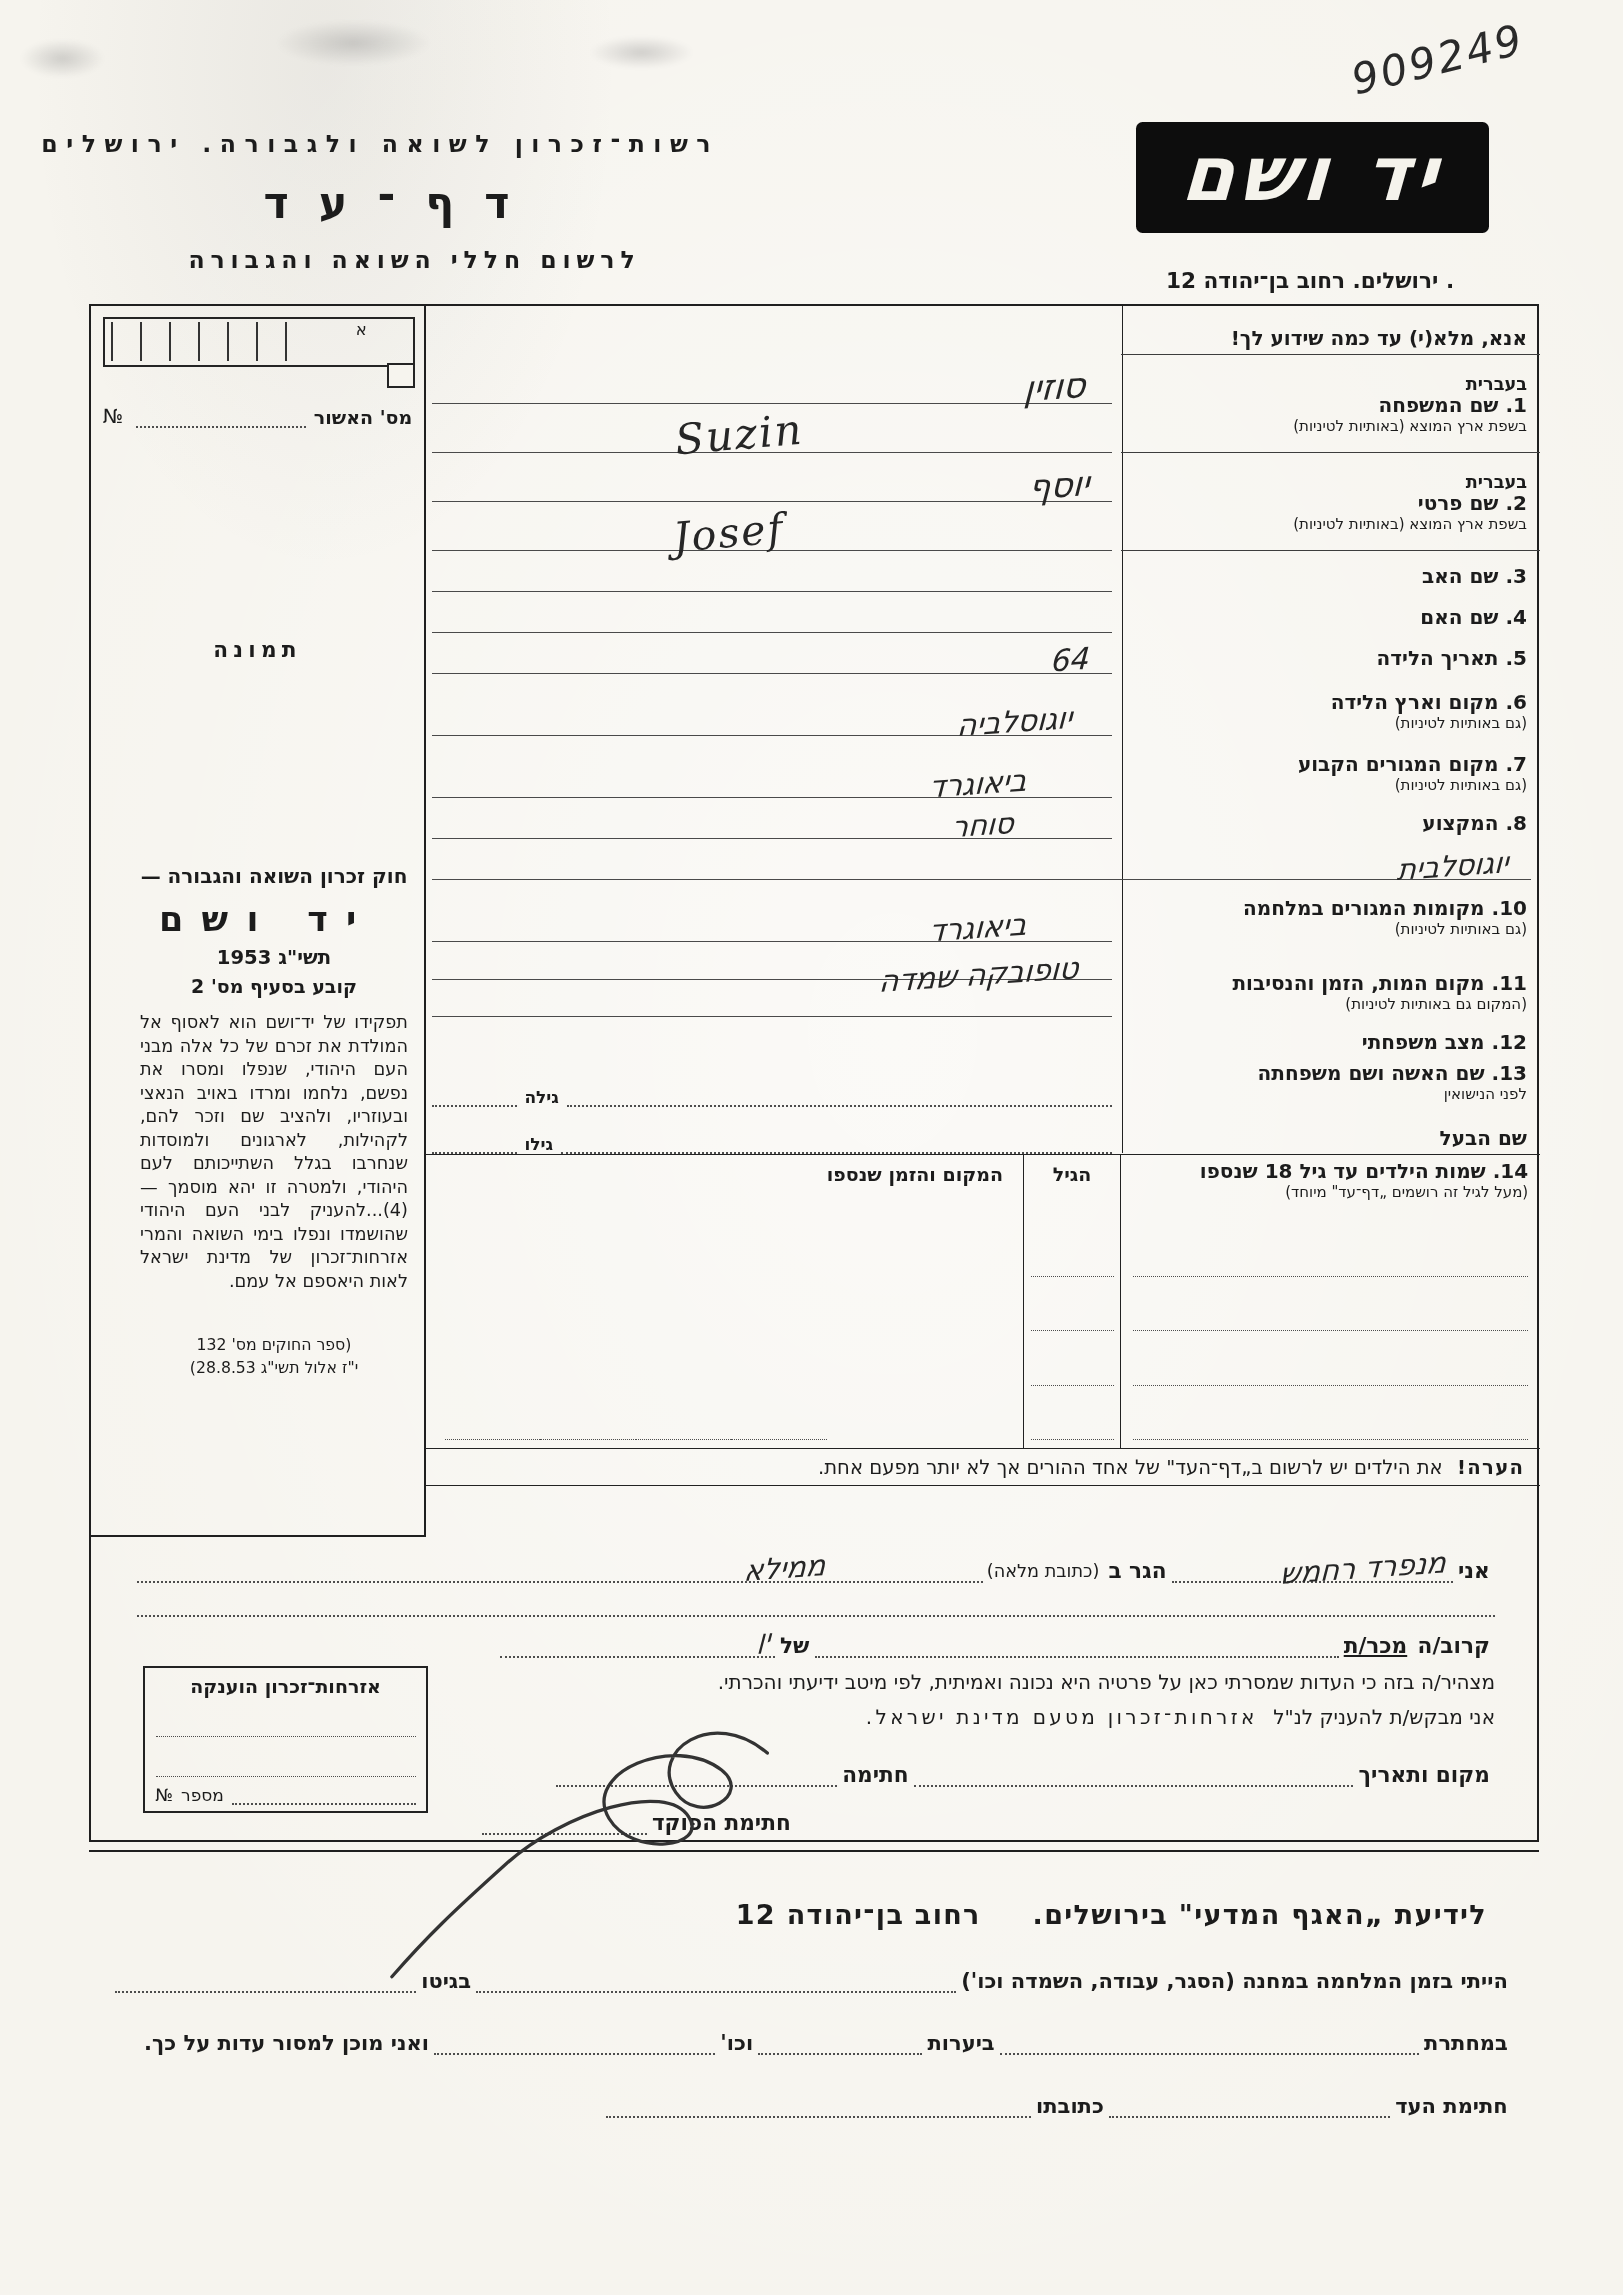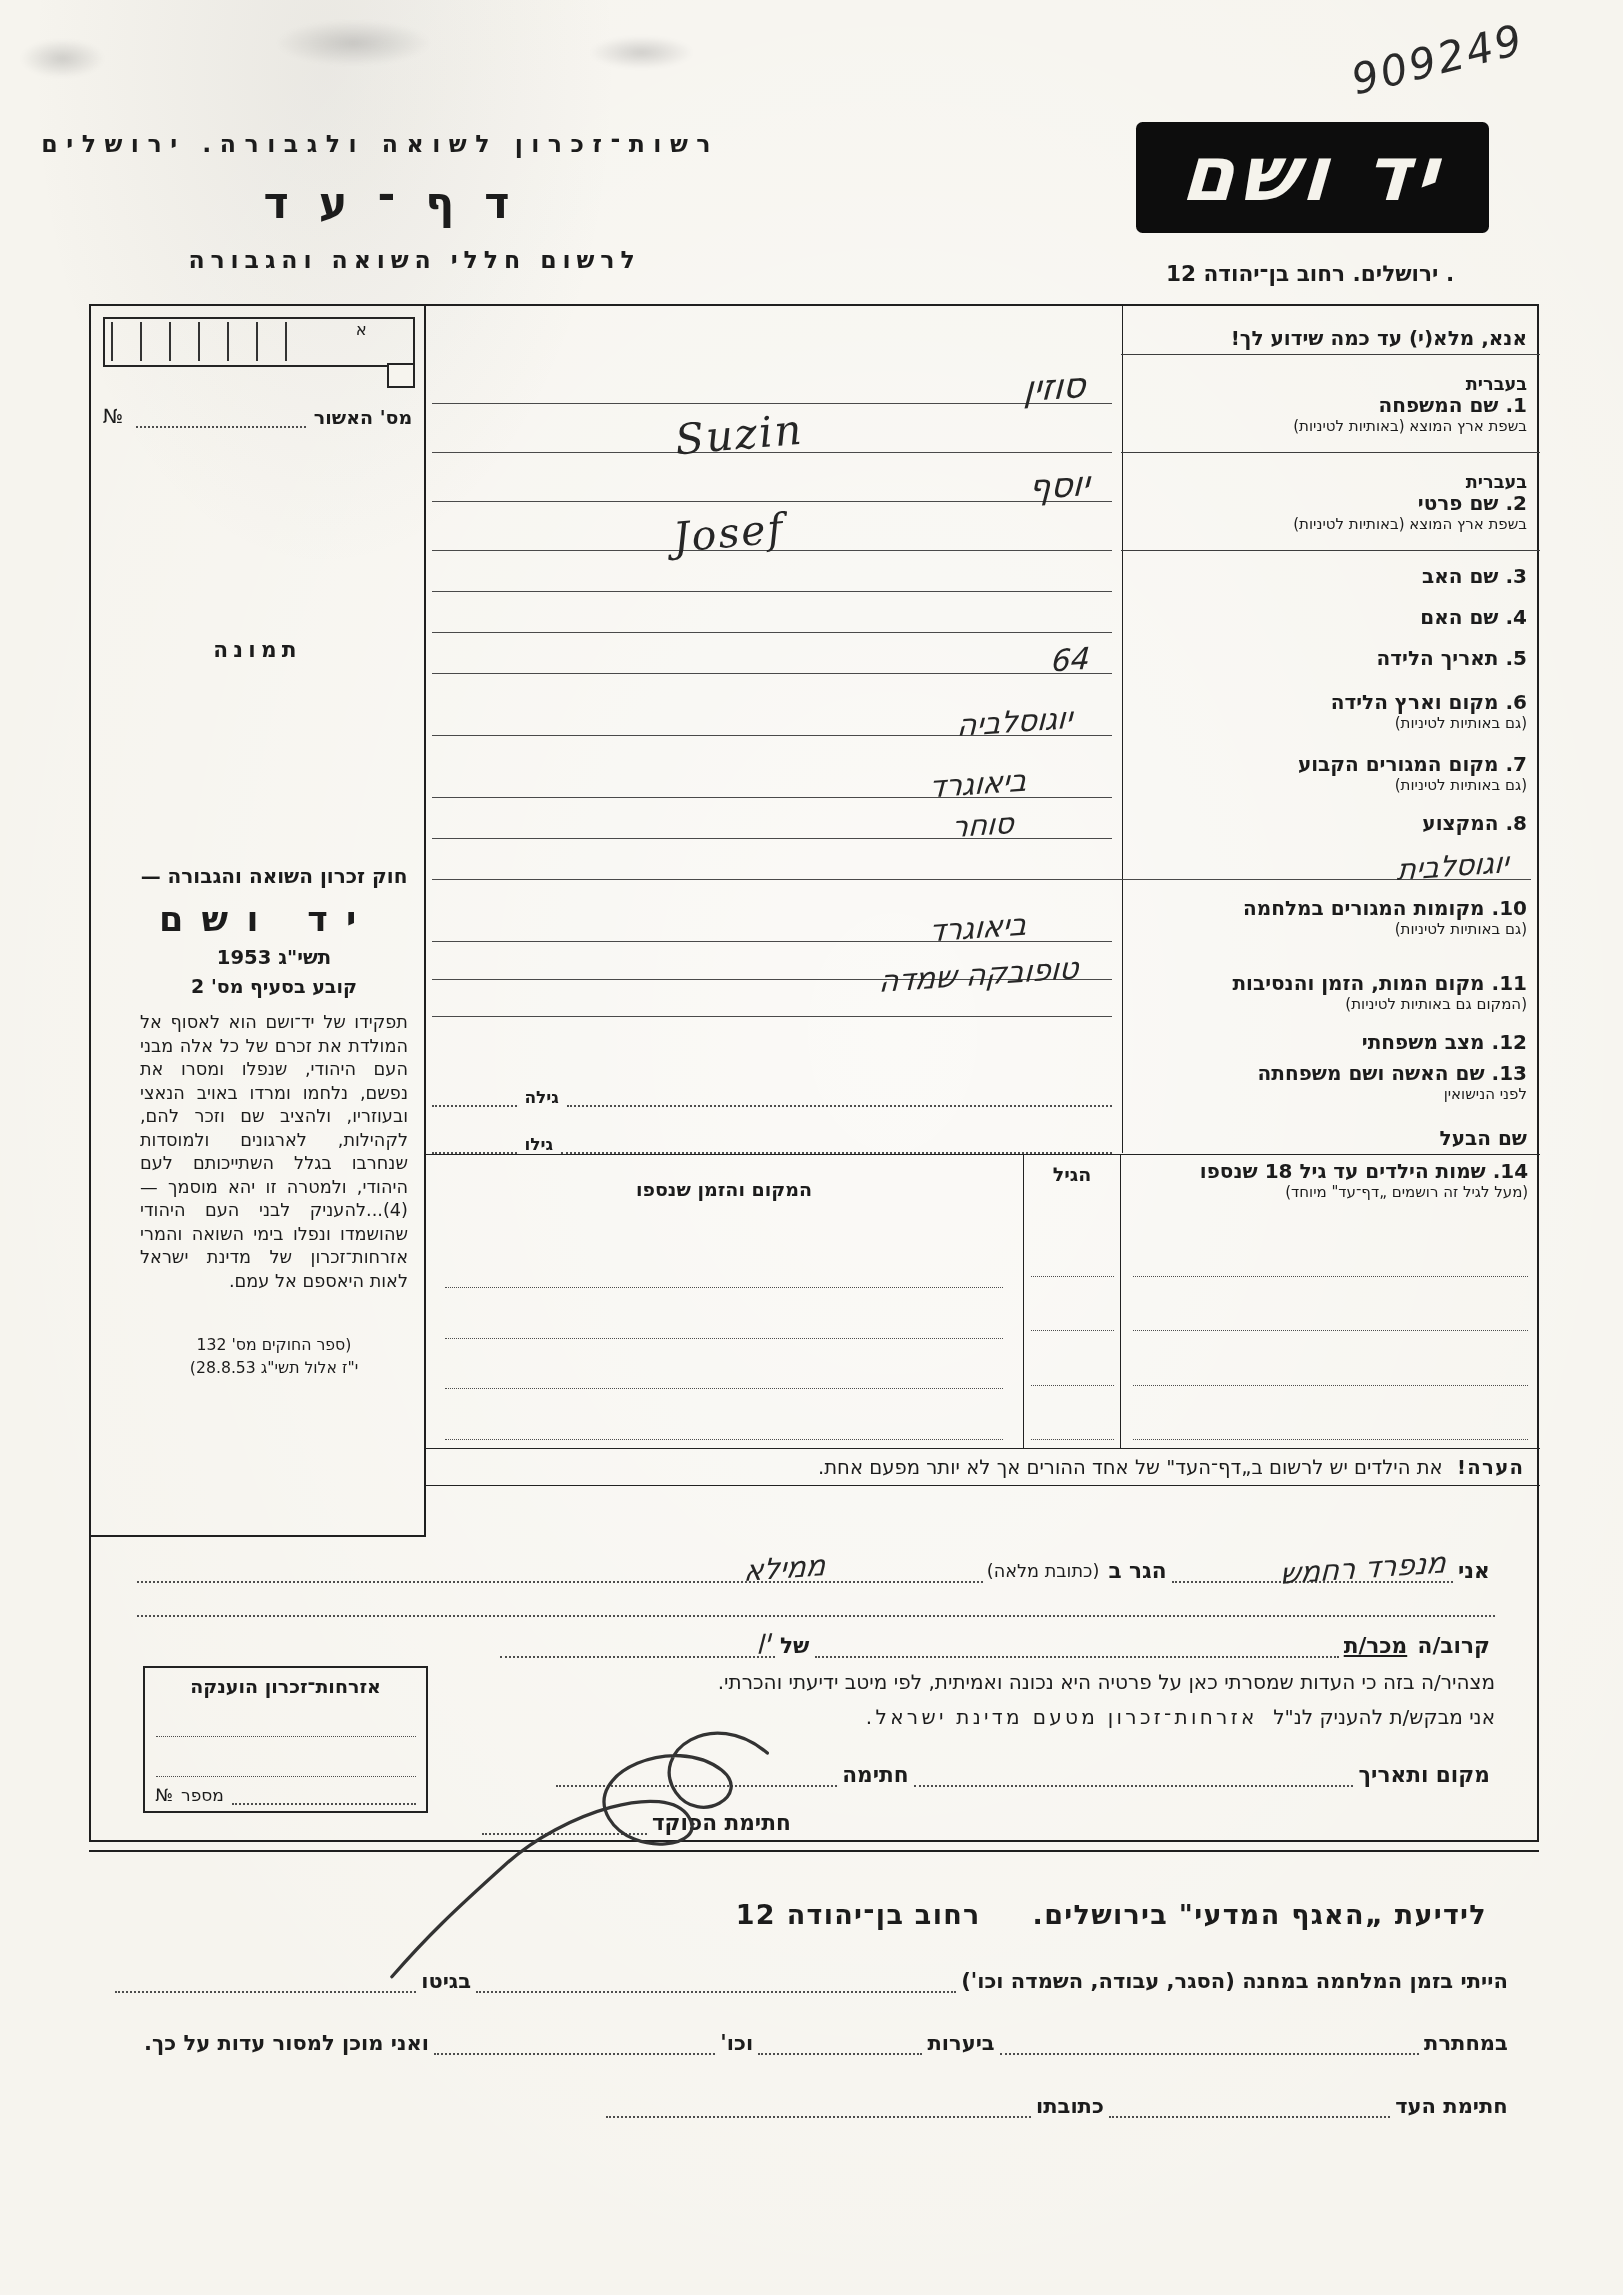--- a/index.html
+++ b/index.html
@@ -16,21 +16,21 @@
 
   .hdr-left { position:absolute; left:110px; top:130px; width:609px; text-align:center; }
   .hdr-auth { font-size:23.6px; font-weight:bold; letter-spacing:8.5px; white-space:nowrap; }
   .hdr-title { margin-top:19.6px; font-size:43px; font-weight:bold; letter-spacing:30px; padding-right:26px; }
   .hdr-sub { margin-top:18.3px; font-size:23.6px; font-weight:bold; letter-spacing:5.9px; white-space:nowrap; }
 
   .logo-box { position:absolute; left:1136px; top:122px; width:353px; height:111px; background:#0d0d0d;
               border-radius:6.5px; display:flex; align-items:center; justify-content:center; }
   .logo-text { color:#f5f3ec; font-size:76px; font-weight:bold; font-style:italic; letter-spacing:5.2px;
                transform:skewX(-5deg); line-height:1; padding-bottom:7.9px; }
-  .hdr-addr { position:absolute; left:1107px; top:261px; width:406px; text-align:center; font-size:21.6px; font-weight:bold; }
+  .hdr-addr { position:absolute; left:1107px; top:268px; width:406px; text-align:center; font-size:21.6px; font-weight:bold; }
 
   .main-box { position:absolute; left:89px; top:304px; width:1450px; height:1538px; border:2px solid #1f1f1f; }
   .vline-labels { position:absolute; left:1031px; top:0; width:1.3px; height:847px; background:#222; }
   .vline-leftcol { position:absolute; left:333px; top:0; width:2px; height:1231px; background:#1f1f1f; }
 
   .leftcol { position:absolute; left:0; top:0; width:333px; height:1231px; border-bottom:2px solid #1f1f1f; }
   .tickbox { position:relative; margin:10.5px 9.2px 0 11.8px; height:50px; border:2px solid #242424; }
   .tickbars { position:absolute; left:6.5px; top:3.3px; bottom:3.3px; width:203px;
               background:repeating-linear-gradient(90deg,#333 0 2px, transparent 2px 29px); }
   .tickletter { position:absolute; right:46px; top:1.3px; font-size:16.4px; }
@@ -61,21 +61,21 @@
   .wflex { position:relative; flex:1; display:flex; align-items:flex-end; }
   .dotseg { border-bottom:2px dotted #4d4d4d; height:23.6px; }
   .grow { flex:1; }
   .online { font-size:17.7px; white-space:nowrap; padding:0 3.9px 0 7.9px; }
   .agelbl { font-size:17px; font-weight:bold; padding:0 7.9px; }
 
   .f14 { border-top:1.3px solid #222; display:flex; height:295px; }
   .names-col { width:419px; display:flex; flex-direction:column; padding:0 11.8px; }
   .f14-lblblock { height:77px; padding-top:5.2px; text-align:right; }
   .age-col { width:98px; display:flex; flex-direction:column; border-left:1.3px solid #222; border-right:1.3px solid #222; padding:0 6.5px; }
-  .place-col { flex:1; display:flex; flex-direction:column; padding:0 20px;margin-top:15px; }
+  .place-col { flex:1; display:flex; flex-direction:row; padding:0 20px; }
   .colhdr { height:77px; padding-top:7.9px; text-align:center; font-weight:bold; font-size:19px; }
   .dotrow { flex:1; border-bottom:1.3px dotted #4d4d4d; margin-bottom:9.2px; }
 
   .note-row { position:absolute; left:334px; top:1142px; width:1115px; height:38px; border-top:1.3px solid #222;
               border-bottom:1.3px solid #222; display:flex; align-items:center; gap:14.4px; padding:0 15.7px; font-size:19.6px; }
   .note-title { font-weight:bold; letter-spacing:1.3px; }
 
   .decl { position:absolute; left:0; top:1233px; width:1450px; padding:14.4px 46px 0; }
   .drow { display:flex; align-items:flex-end; font-size:21.6px; }
   .dlbl { font-weight:bold; white-space:nowrap; padding:0 5.2px; }

